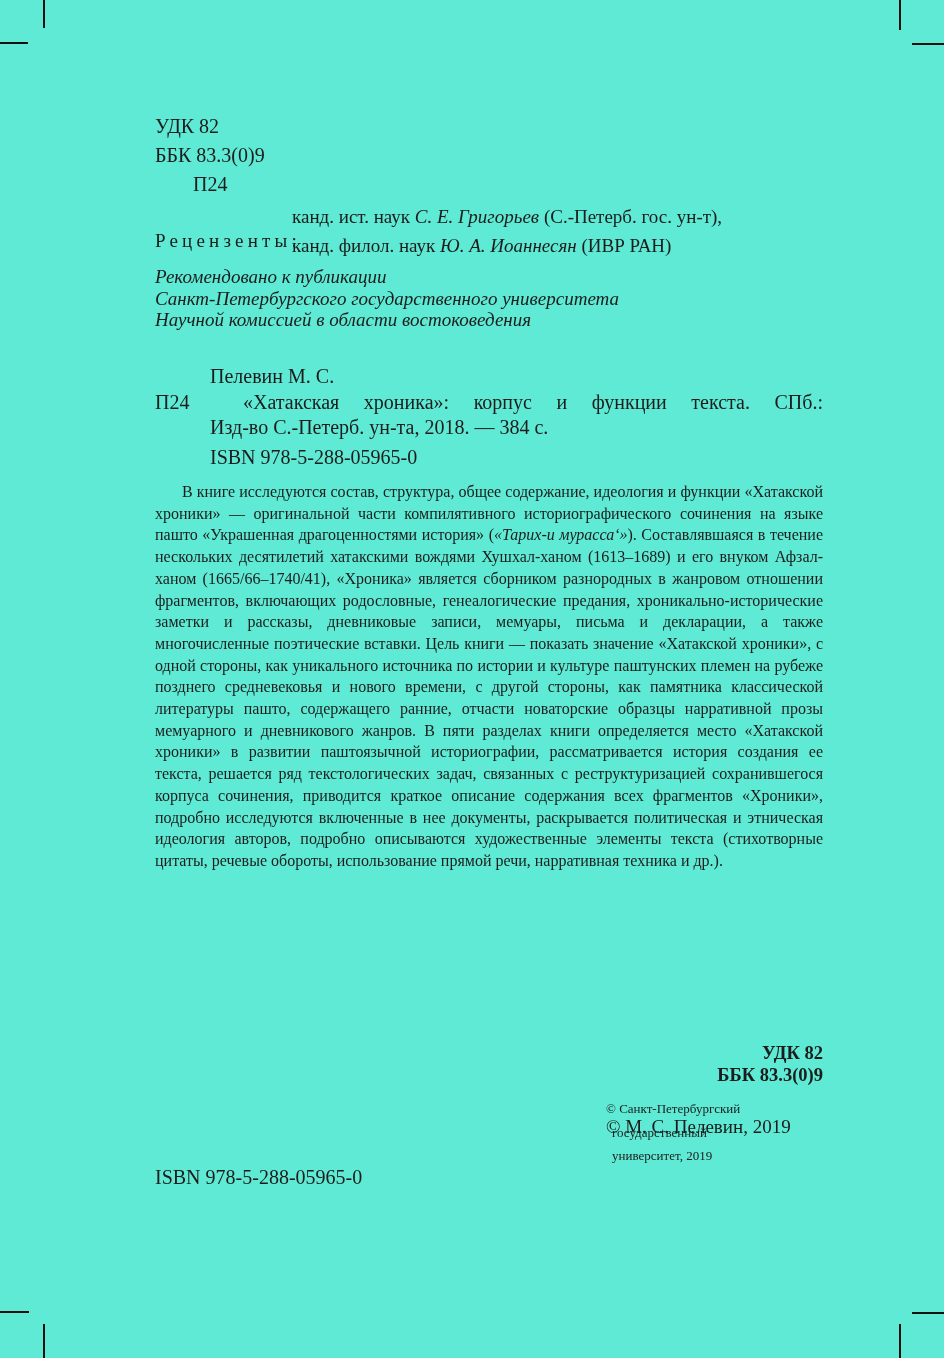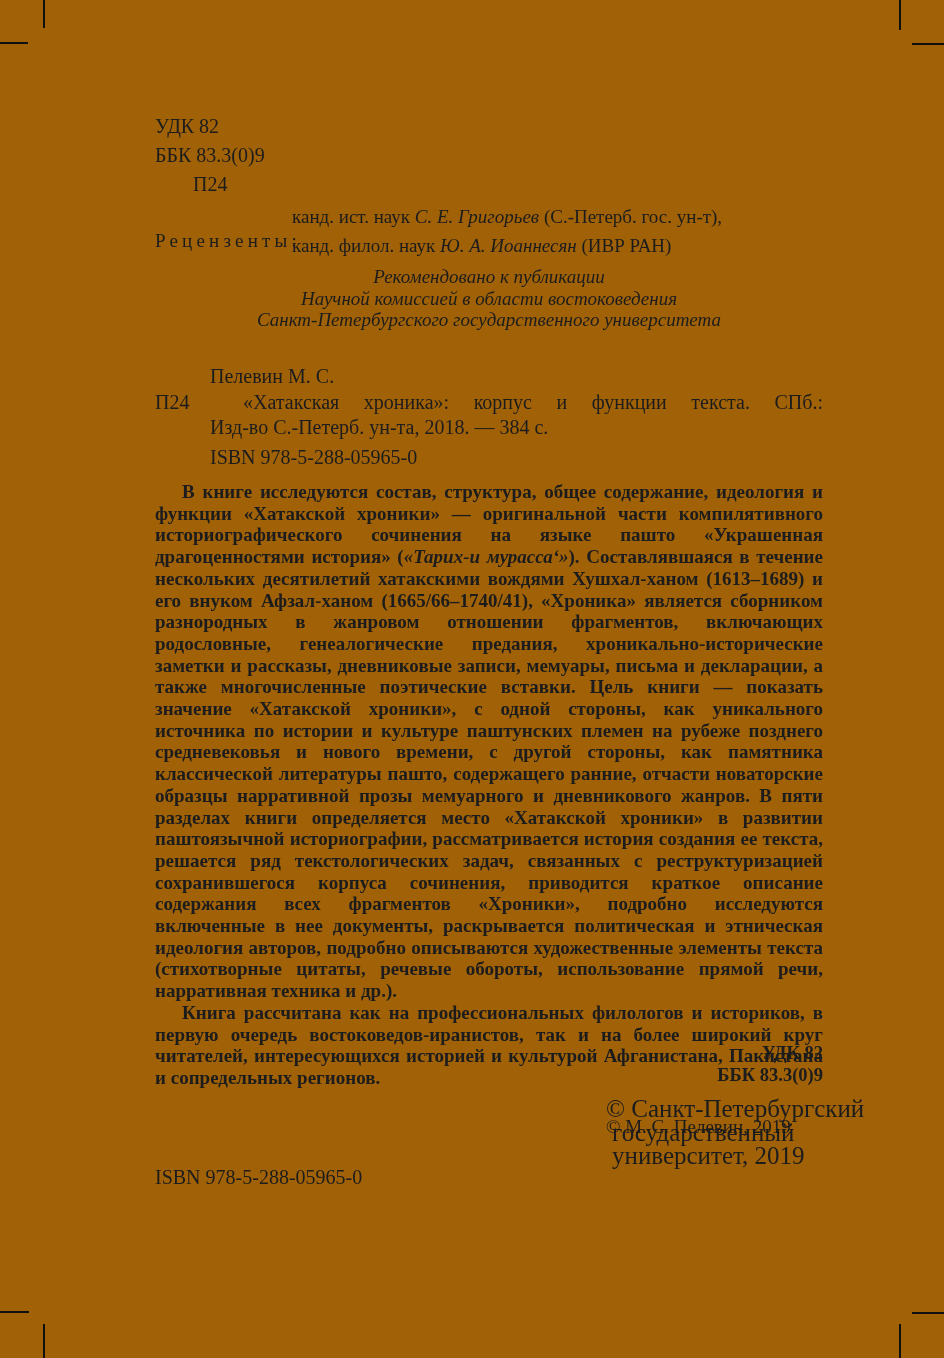--- a/index.html
+++ b/index.html
@@ -1,20 +1,20 @@
 <!DOCTYPE html>
 <html lang="ru"><head>
 <meta charset="utf-8">
 <style>
   html,body{margin:0;padding:0;background:#e8e8e8;}
   .page{
     position:relative;
     width:944px;height:1358px;
     margin:0 auto;
-    background:#a16207;
+    background:#5eead4;
     color:#1c1c1c;
     font-family:"Liberation Serif","DejaVu Serif",serif;
     overflow:hidden;
   }
   .crop-mark{position:absolute;background:#101010;}
   .cm-tl-v{left:43px;top:0;width:2px;height:28px;}
   .cm-tl-h{left:0;top:42px;width:28px;height:2px;}
   .cm-tr-v{left:899px;top:0;width:2px;height:30px;}
   .cm-tr-h{left:912px;top:43px;width:32px;height:2px;}
   .cm-bl-h{left:0;top:1311px;width:29px;height:2px;}
@@ -23,39 +23,39 @@
   .cm-br-v{left:899px;top:1324px;width:2px;height:34px;}
 
   .top-codes{position:absolute;left:155px;top:112px;font-size:20px;line-height:29px;}
   .top-codes .sign{margin-left:38px;}
 
   .reviewers{position:absolute;left:155px;top:203px;width:680px;font-size:19px;line-height:28.5px;}
   .reviewers .label{position:absolute;left:0;top:0;letter-spacing:0.22em;margin-top:24px;}
   .reviewers .lines{margin-left:137px;}
   .reviewers .name{font-style:italic;margin-top:32px;}
 
-  .recommendation{position:absolute;left:155px;top:266px;width:668px;text-align:center;
+  .recommendation{position:absolute;left:155px;top:266px;width:668px;text-align:left;
     font-style:italic;font-size:19px;line-height:21.6px;}
 
   .catalog{position:absolute;left:155px;top:364px;width:668px;font-size:20px;line-height:25.5px;}
   .catalog .author{margin-left:55px;font-weight:normal;}
   .catalog .entry{position:relative;margin-left:55px;width:613px;}
   .catalog .code{position:absolute;left:-55px;top:0;}
   .catalog .title-l1{text-align:justify;text-align-last:justify;text-indent:33px;font-family:Liberation Serif, serif;}
   .catalog .isbn{margin-left:55px;margin-top:4px;}
 
   .annotation{position:absolute;left:155px;top:481px;width:668px;
-    font-size:19px;line-height:21.7px;text-align:justify;font-weight:bold;}
+    font-size:16px;line-height:21.7px;text-align:justify;}
   .annotation p{margin:0;text-indent:27px;}
   .annotation .work-title{font-style:italic;}
 
   .footer-codes{position:absolute;left:155px;top:1043px;width:668px;text-align:right;
     font-weight:bold;font-size:18.5px;line-height:21.5px;}
 
-  .copyright-univ{position:absolute;left:606px;top:1097px;font-size:25px;line-height:23.5px;}
+  .copyright-univ{position:absolute;left:606px;top:1097px;font-size:13px;line-height:23.5px;}
   .copyright-univ .cont{margin-left:6px;}
   .copyright-author{position:absolute;left:606px;top:1116px;font-size:19px;}
   .isbn-footer{position:absolute;left:155px;top:1166px;font-size:20px;}
 </style>
 </head>
 <body>
 
 <div class="page">
 
   <div class="crop-mark cm-tl-v"></div>
@@ -76,37 +76,36 @@
   <div class="reviewers">
     <div class="label">Рецензенты:</div>
     <div class="lines">
       <div><span>канд. ист. наук </span><span class="name">С. Е. Григорьев</span><span> (С.-Петерб. гос. ун-т),</span></div>
       <div><span>канд. филол. наук </span><span class="name">Ю. А. Иоаннесян</span><span> (ИВР РАН)</span></div>
     </div>
   </div>
 
   <div class="recommendation">
     <div>Рекомендовано к публикации</div>
+    <div>Санкт-Петербургского государственного университета</div>
     <div>Научной комиссией в области востоковедения</div>
-    <div>Санкт-Петербургского государственного университета</div>
   </div>
 
   <div class="catalog">
     <div class="author">Пелевин М. С.</div>
     <div class="entry">
       <span class="code">П24</span>
       <div class="title-l1">«Хатакская хроника»: корпус и функции текста. СПб.:</div>
       <div>Изд-во С.-Петерб. ун-та, 2018. — 384 с.</div>
     </div>
     <div class="isbn">ISBN 978-5-288-05965-0</div>
   </div>
 
   <div class="annotation">
     <p><span>В книге исследуются состав, структура, общее содержание, идеология и функции «Хатакской хроники» — оригинальной части компилятивного историографического сочинения на языке пашто «Украшенная драгоценностями история» (</span><span class="work-title">«Тарих-и мурасса‘»</span><span>). Составлявшаяся в течение нескольких десятилетий хатакскими вождями Хушхал-ханом (1613–1689) и его внуком Афзал-ханом (1665/66–1740/41), «Хроника» является сборником разнородных в жанровом отношении фрагментов, включающих родословные, генеалогические предания, хроникально-исторические заметки и рассказы, дневниковые записи, мемуары, письма и декларации, а также многочисленные поэтические вставки. Цель книги — показать значение «Хатакской хроники», с одной стороны, как уникального источника по истории и культуре паштунских племен на рубеже позднего средневековья и нового времени, с другой стороны, как памятника классической литературы пашто, содержащего ранние, отчасти новаторские образцы нарративной прозы мемуарного и дневникового жанров. В пяти разделах книги определяется место «Хатакской хроники» в развитии паштоязычной историографии, рассматривается история создания ее текста, решается ряд текстологических задач, связанных с реструктуризацией сохранившегося корпуса сочинения, приводится краткое описание содержания всех фрагментов «Хроники», подробно исследуются включенные в нее документы, раскрывается политическая и этническая идеология авторов, подробно описываются художественные элементы текста (стихотворные цитаты, речевые обороты, использование прямой речи, нарративная техника и др.).</span></p>
-    <p>Книга рассчитана как на профессиональных филологов и историков, в первую очередь востоковедов-иранистов, так и на более широкий круг читателей, интересующихся историей и культурой Афганистана, Пакистана и сопредельных регионов.</p>
   </div>
 
   <div class="footer-codes">
     <div>УДК 82</div>
     <div>ББК 83.3(0)9</div>
   </div>
 
   <div class="copyright-univ">
     <div><span>©</span> <span>Санкт-Петербургский</span></div>
     <div class="cont">государственный</div>

